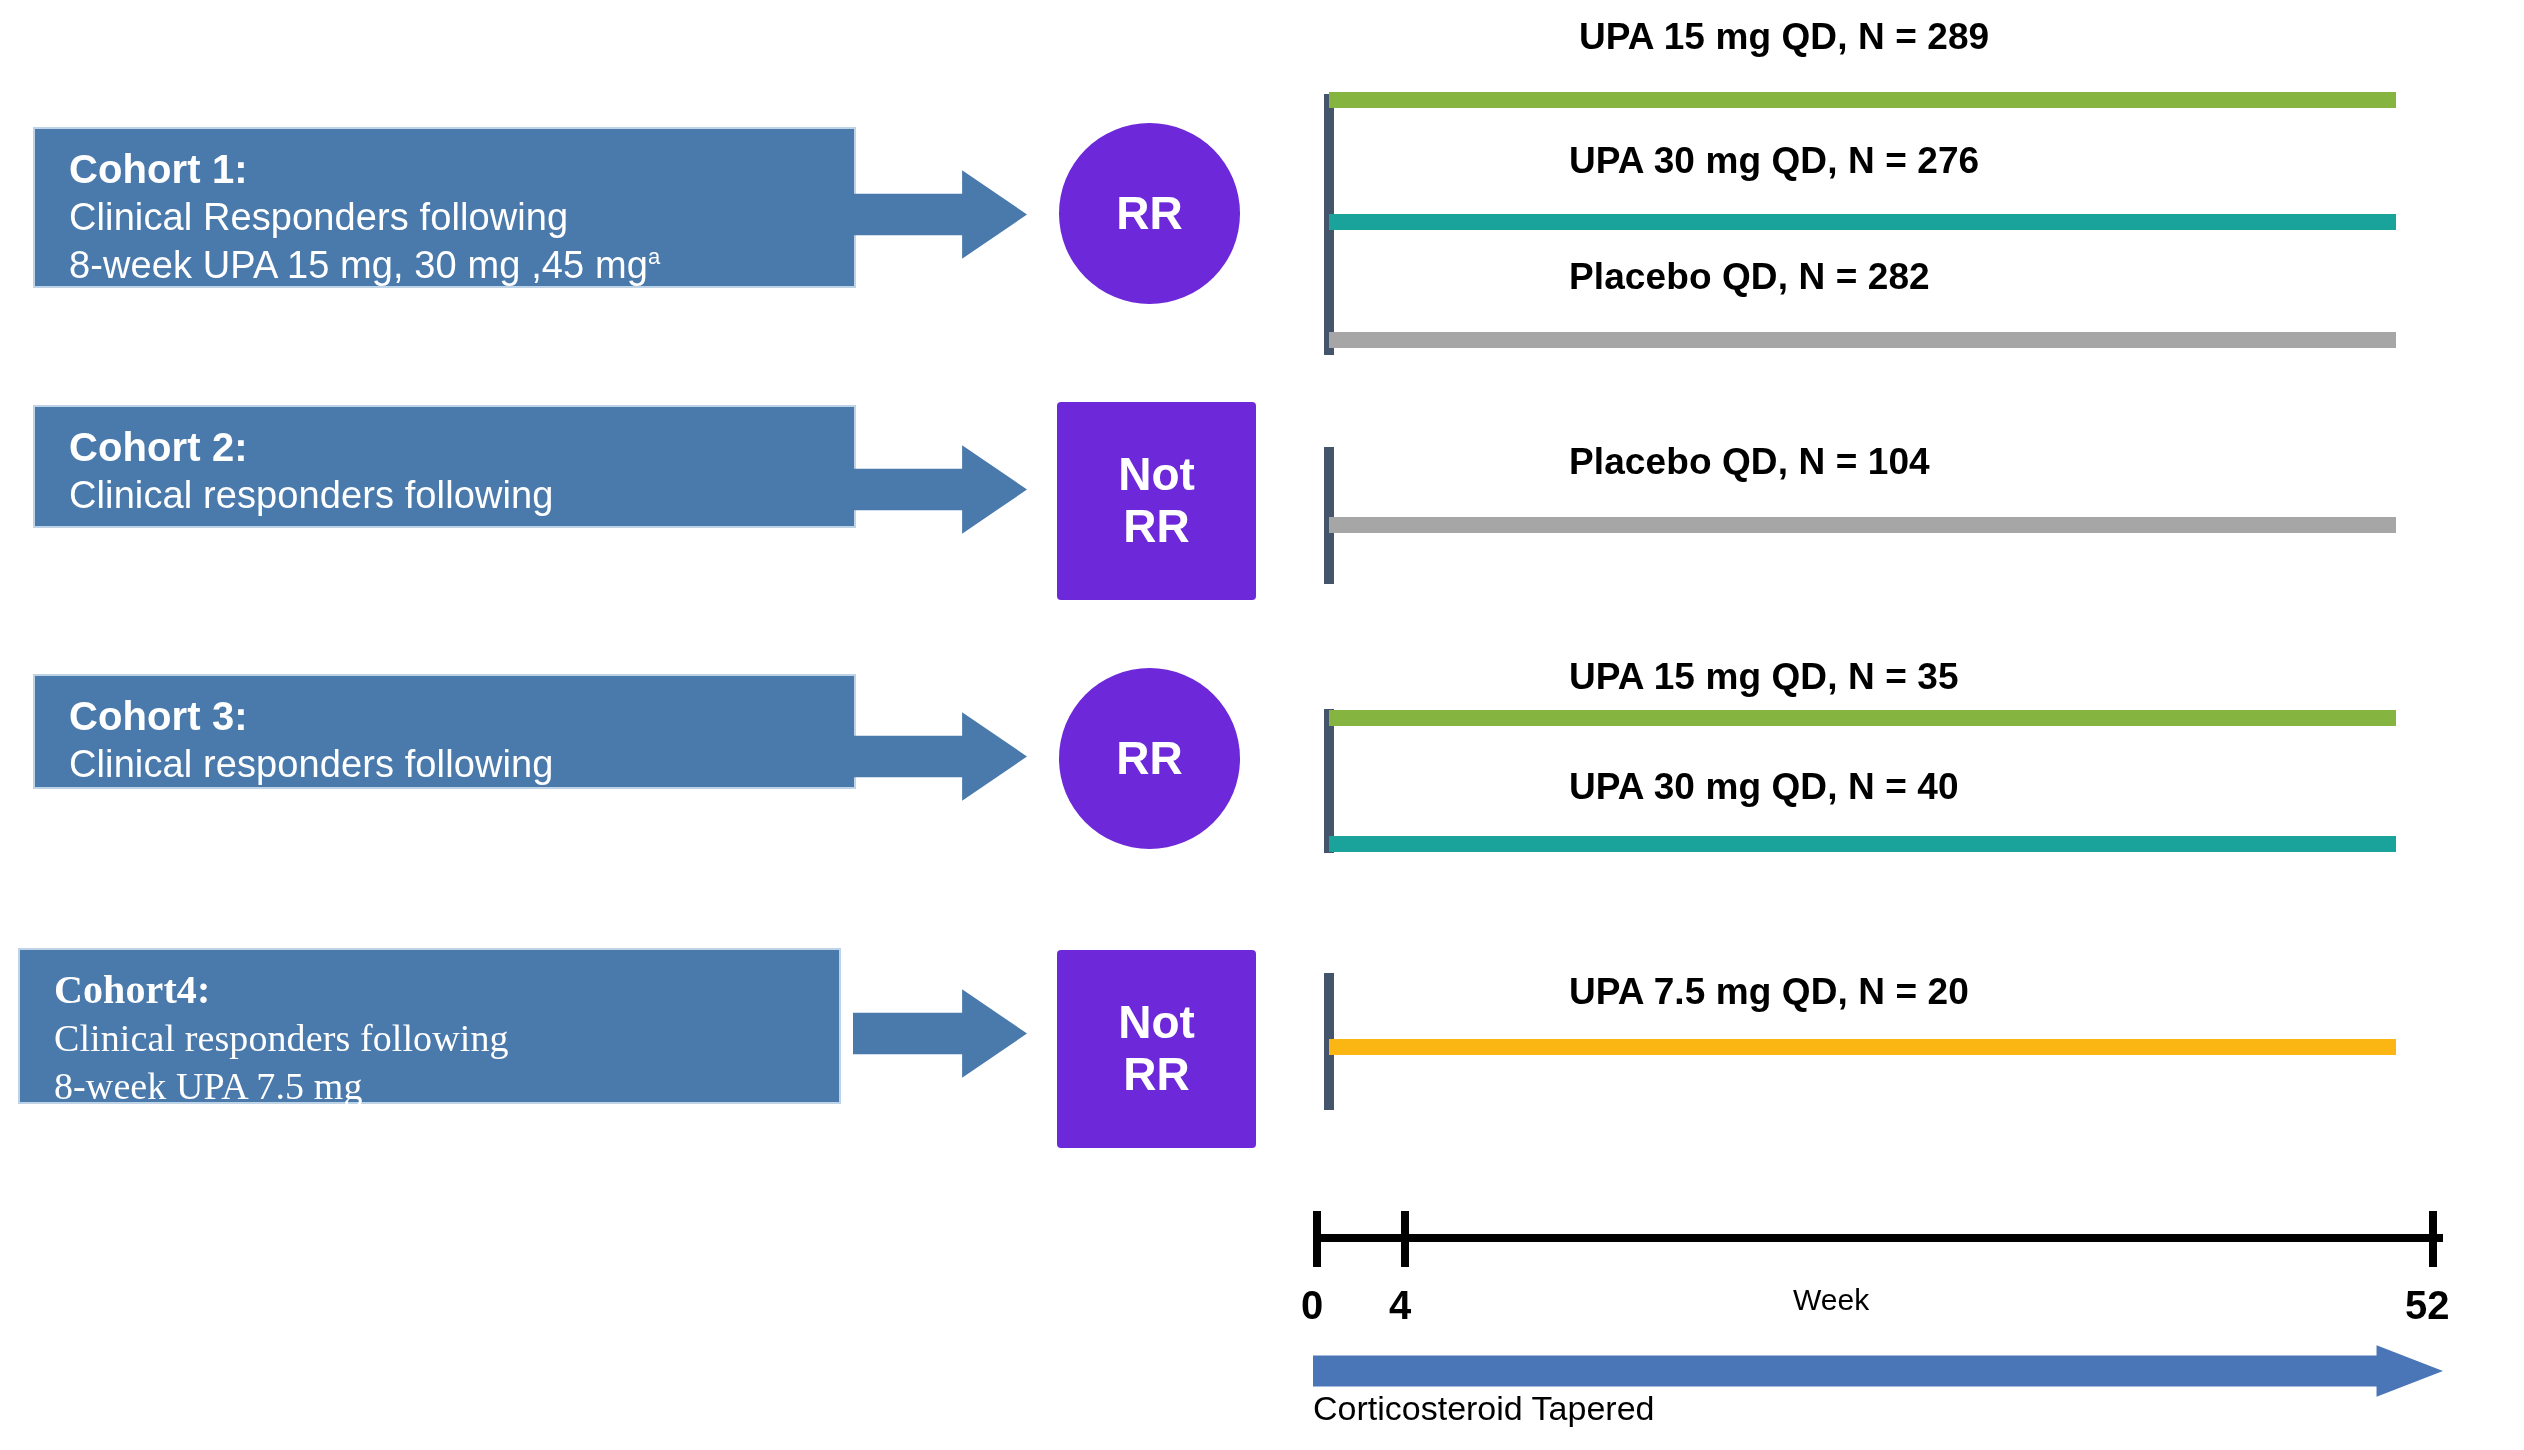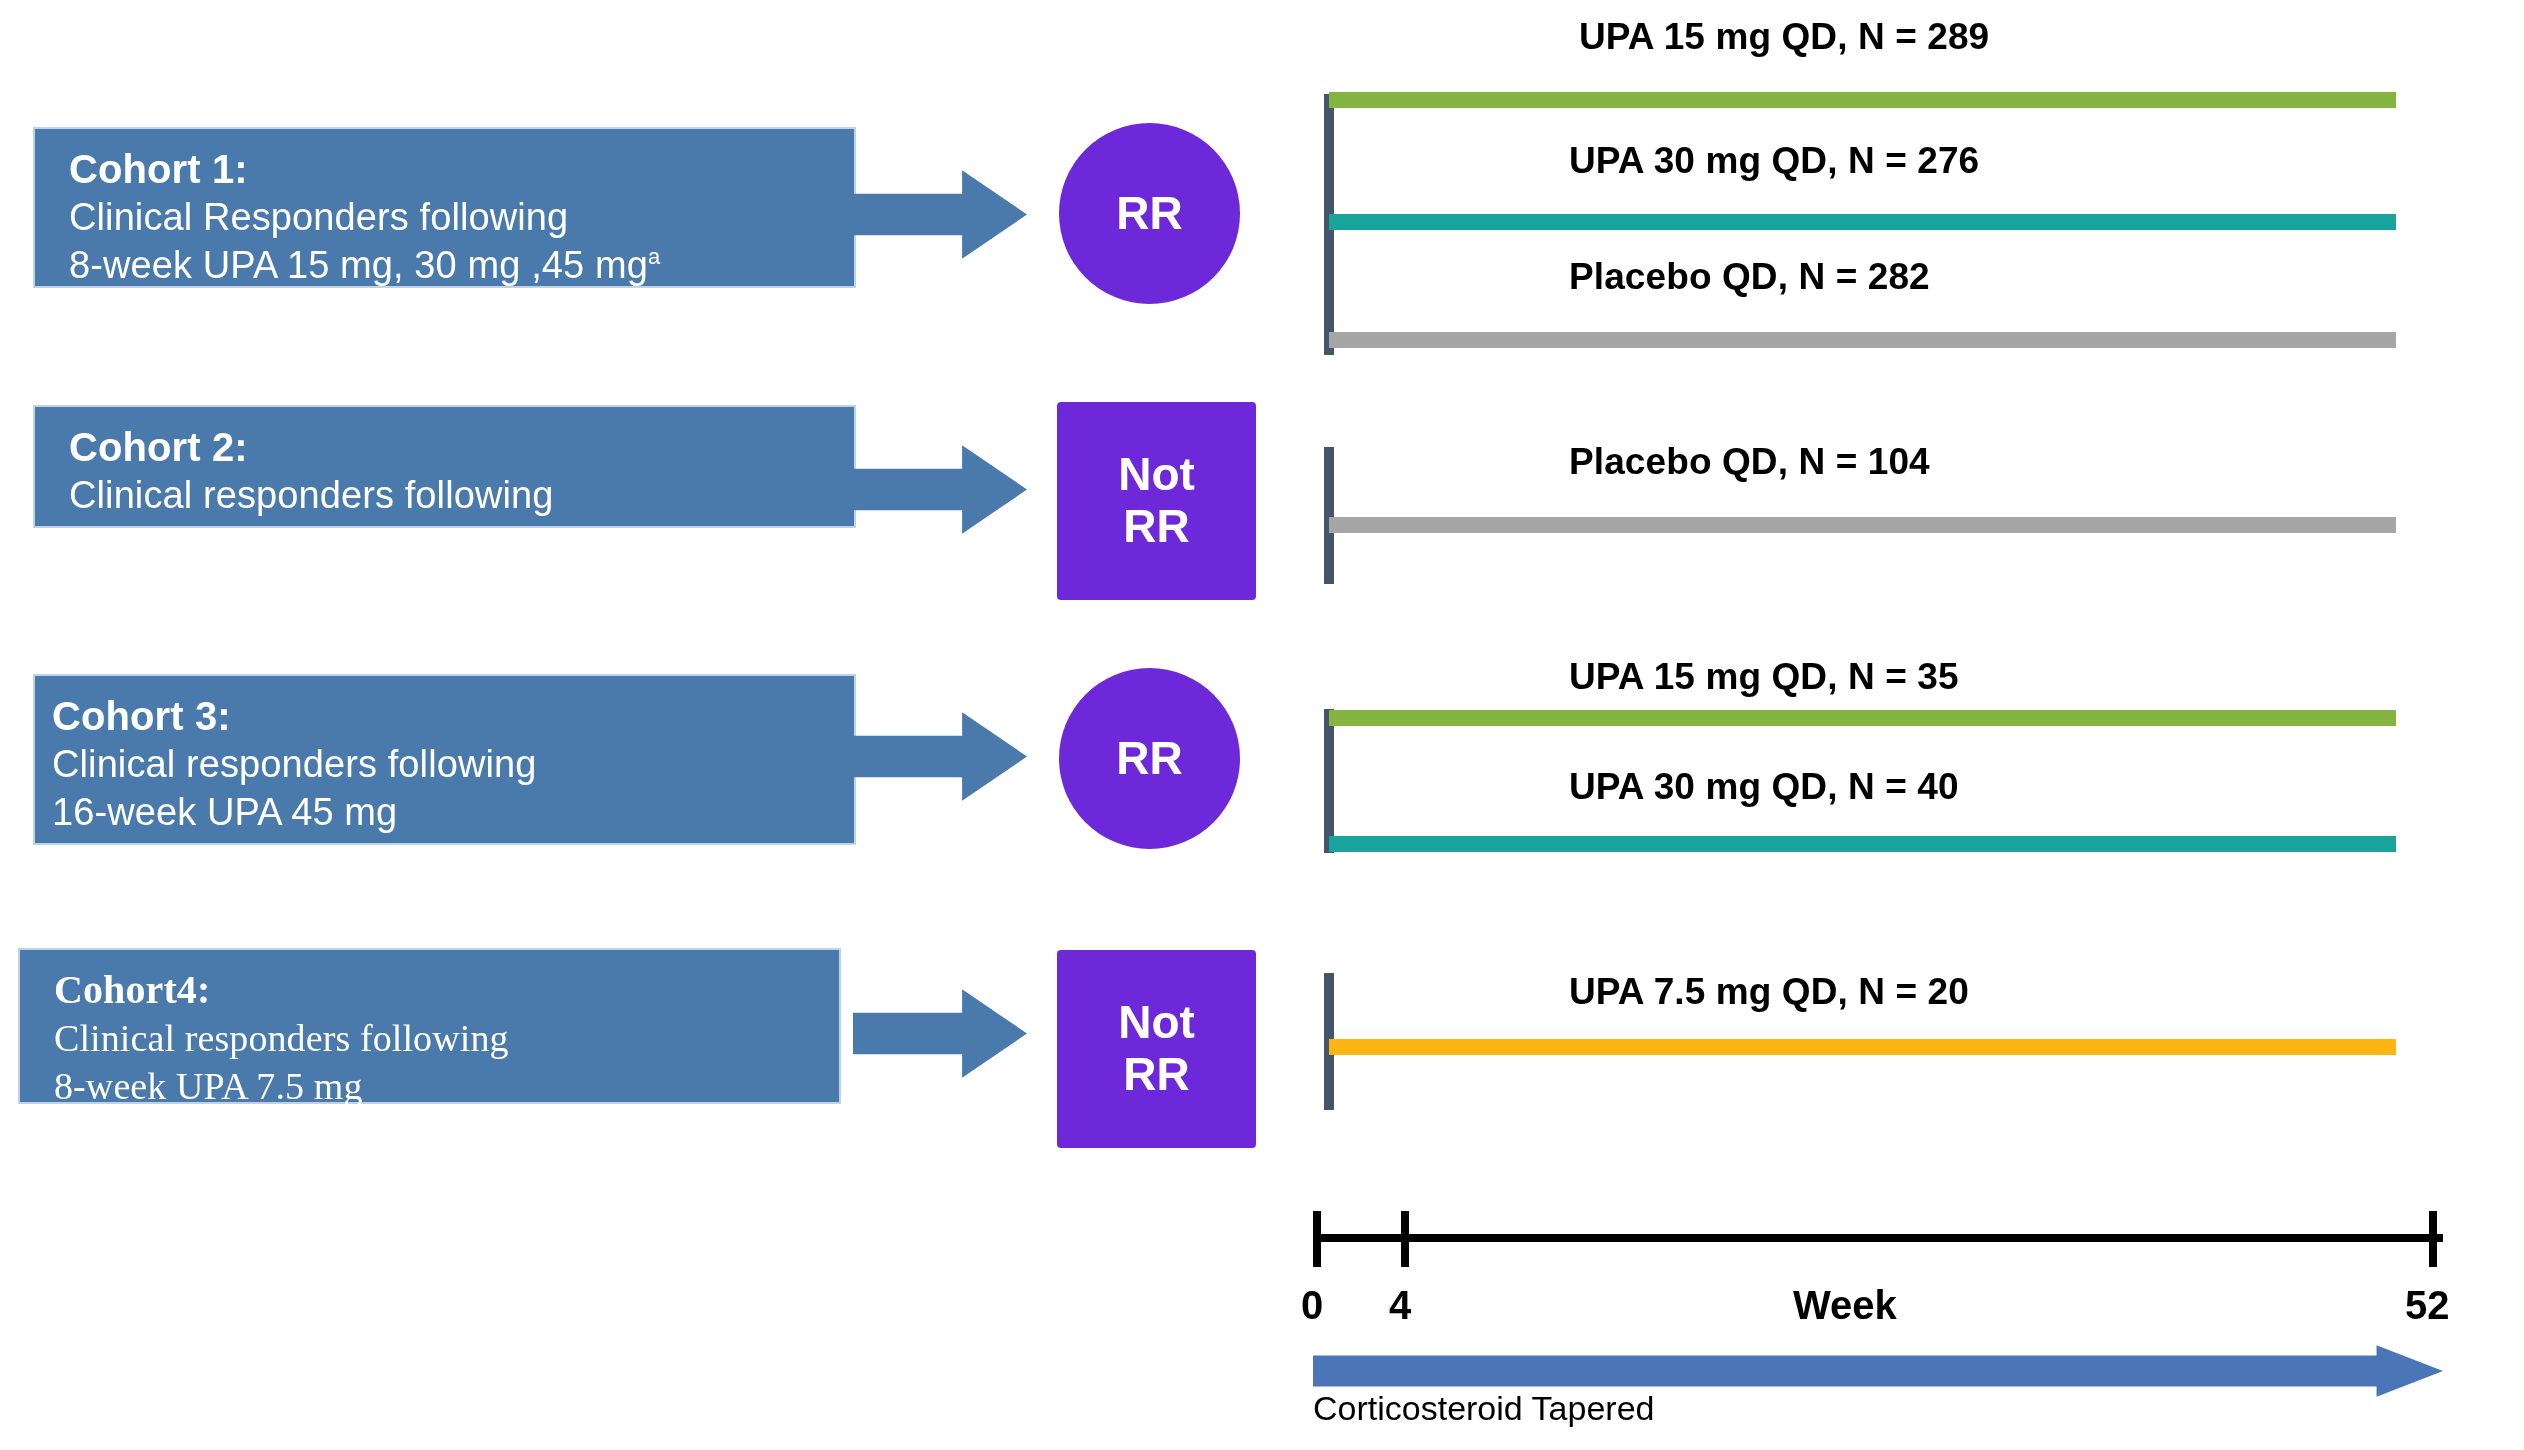--- a/index.html
+++ b/index.html
@@ -29,21 +29,21 @@
   
   .axis-vline{position:absolute;background:#44546A;width:9.6px;}
   .arm-bar{position:absolute;height:16px;}
   .arm-label{position:absolute;font-size:37px;font-weight:bold;
     white-space:nowrap;color:#000;letter-spacing:0.1px;}
 
   
   .tl-axis{position:absolute;background:#000;height:8px;}
   .tl-tick{position:absolute;background:#000;width:8px;}
   .tl-num{position:absolute;font-size:40px;font-weight:bold;color:#000;}
-  .tl-week{position:absolute;font-size:40px;font-weight:bold;color:#000;}
+  .tl-week{position:absolute;font-size:30px;font-weight:normal;color:#000;}
   .cs-arrow{position:absolute;}
   .cs-arrow svg{display:block;}
   .cs-label{position:absolute;font-size:34px;color:#000;white-space:nowrap;}
 </style>
 </head>
 <body>
 
 <div class="stage">
 
   <div class="cohort-box" style="left:33px;top:127px;width:823px;height:161px;">
@@ -83,21 +83,21 @@
   </div>
   <div class="rr-shape rr-square" style="left:1057px;top:402px;width:199px;height:198px;">
     <span><span>Not</span><br><span>RR</span></span>
   </div>
 
   <div class="axis-vline" style="left:1324px;top:447px;width:9.6px;height:137px;"></div>
 
   <div class="arm-label" style="left:1569px;top:441px;">Placebo QD, N = 104</div>
   <div class="arm-bar" style="left:1329px;top:517px;width:1067px;background:#A6A6A6;"></div>
 
-  <div class="cohort-box" style="left:33px;top:674px;width:823px;height:171px;padding-left:17px;">
+  <div class="cohort-box" style="left:33px;top:674px;width:823px;height:115px;">
     <div class="cohort-title">Cohort 3:</div>
     <div class="cohort-line">Clinical responders following</div>
     <div class="cohort-line">16-week UPA 45 mg</div>
   </div>
   <div class="block-arrow" style="left:853px;top:712px;width:174px;height:89px;">
     <svg width="174" height="89" viewBox="0 0 236 120">
       <polygon points="0,32 148,32 148,0 236,60 148,120 148,88 0,88" fill="#4A7AAC"></polygon>
     </svg>
   </div>
   <div class="rr-shape rr-circle" style="left:1059px;top:668px;width:181px;height:181px;">

